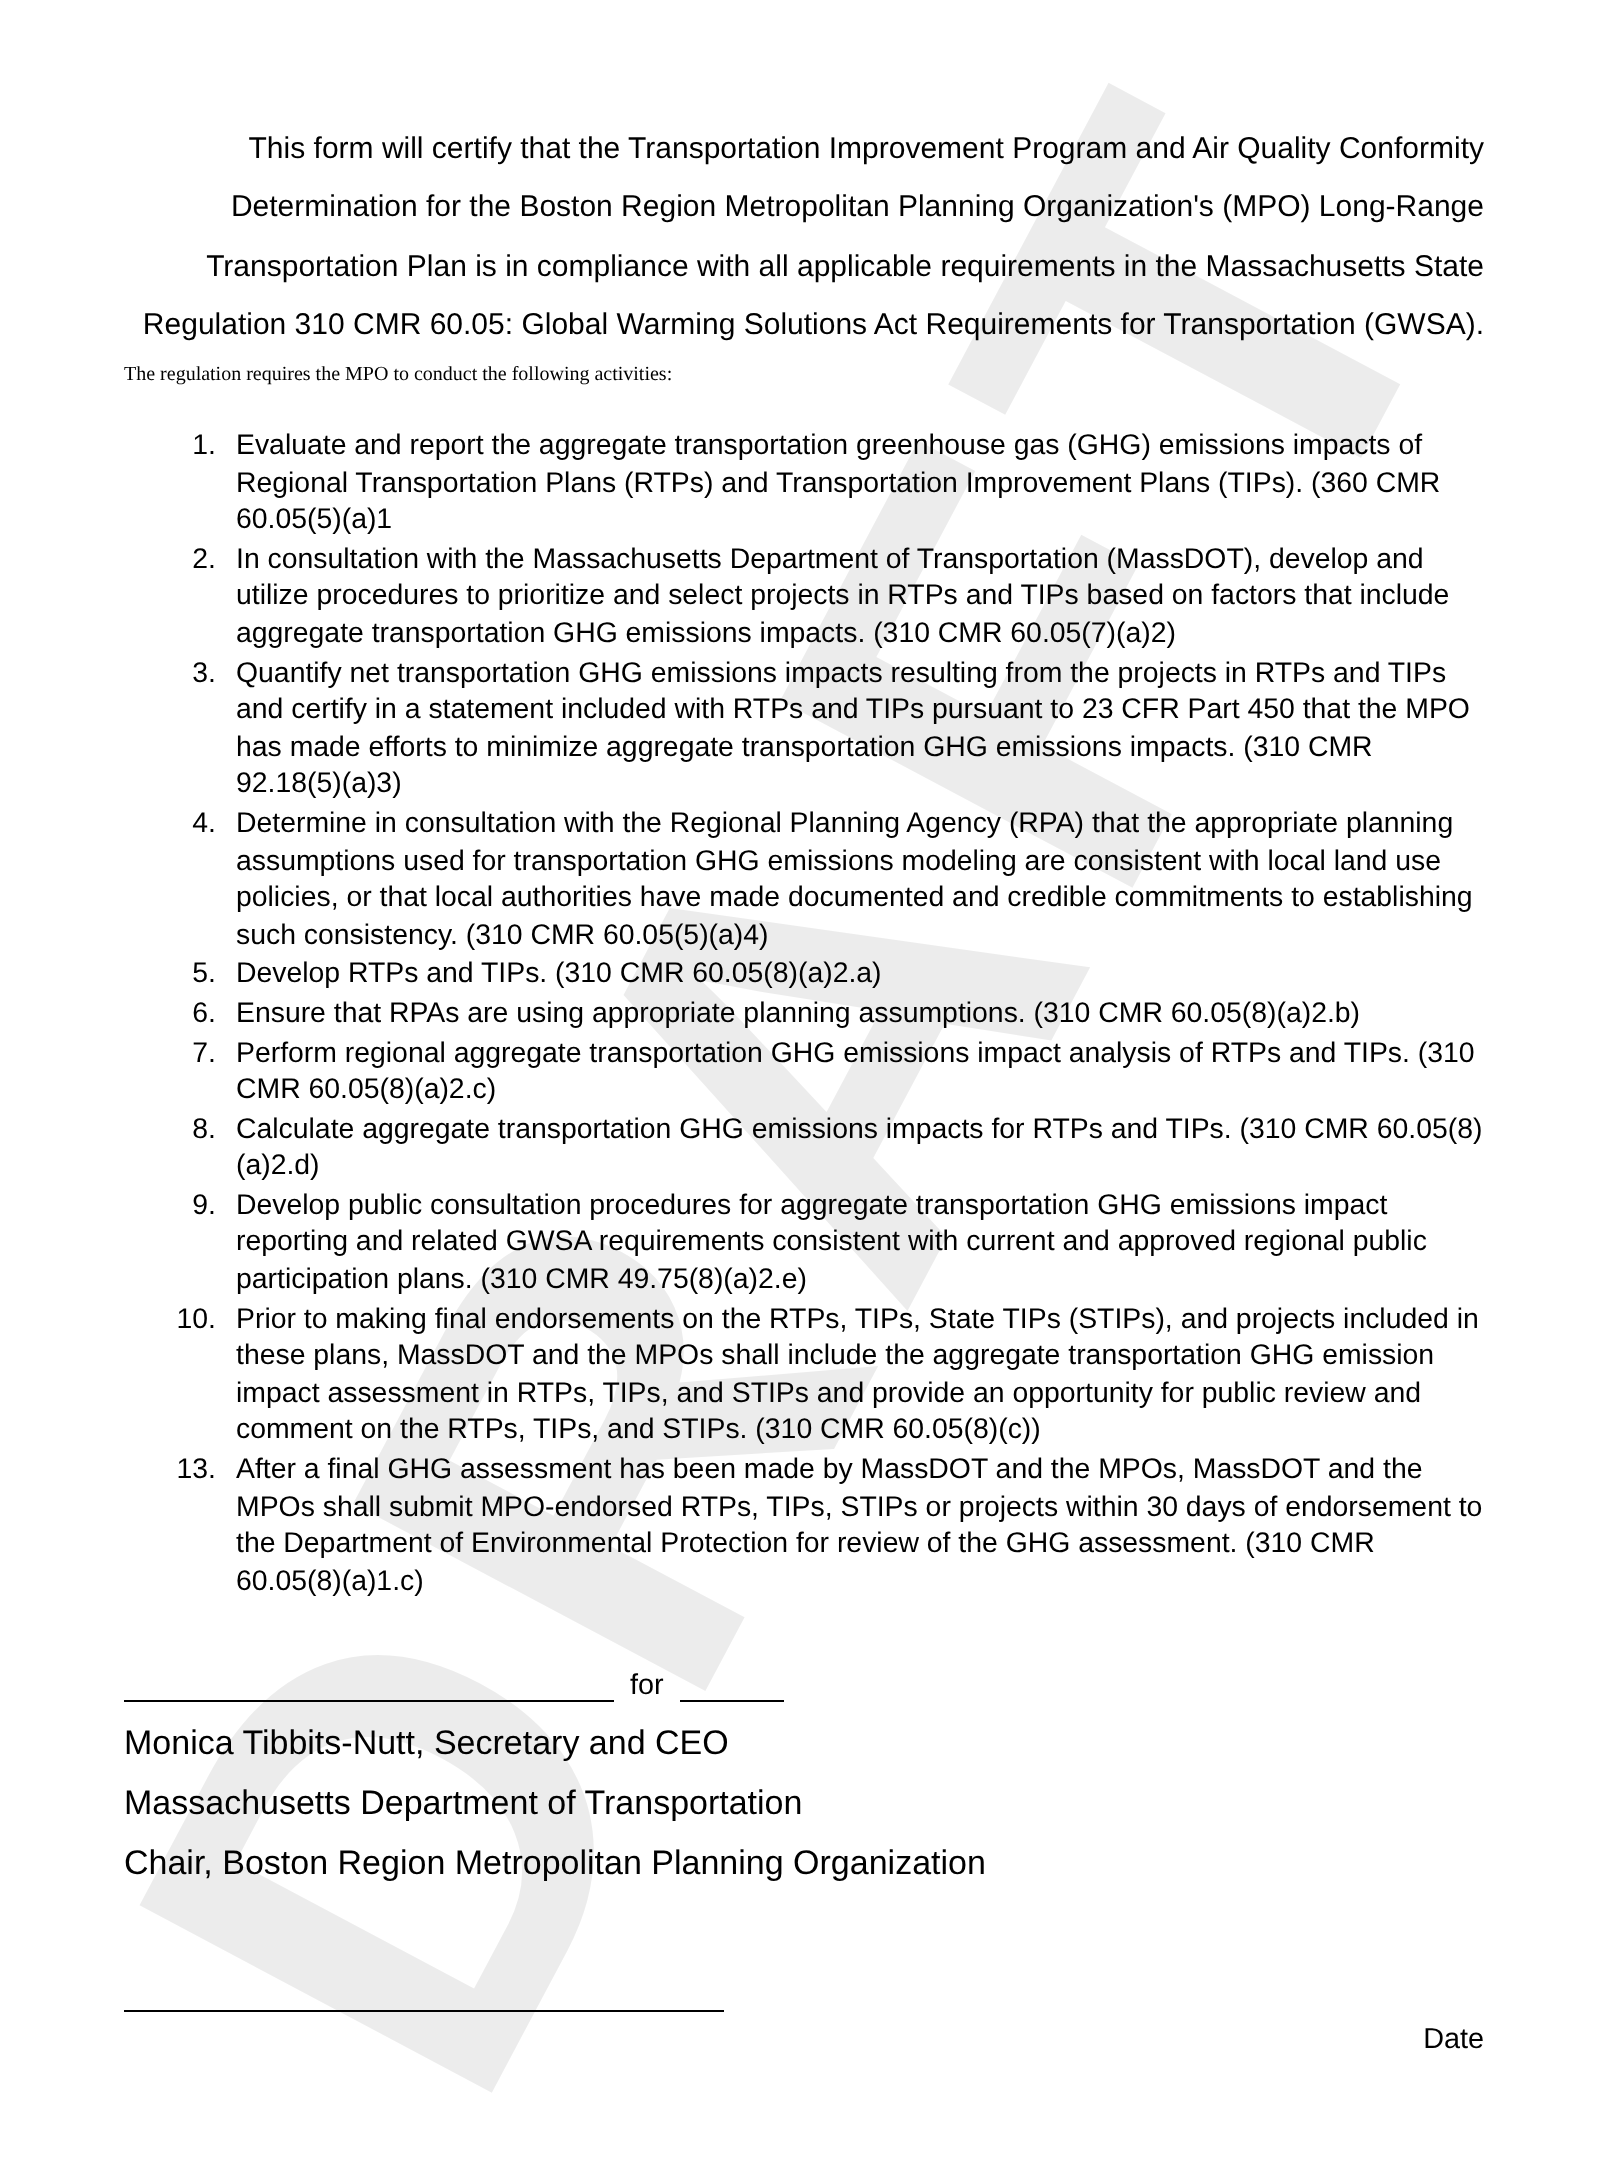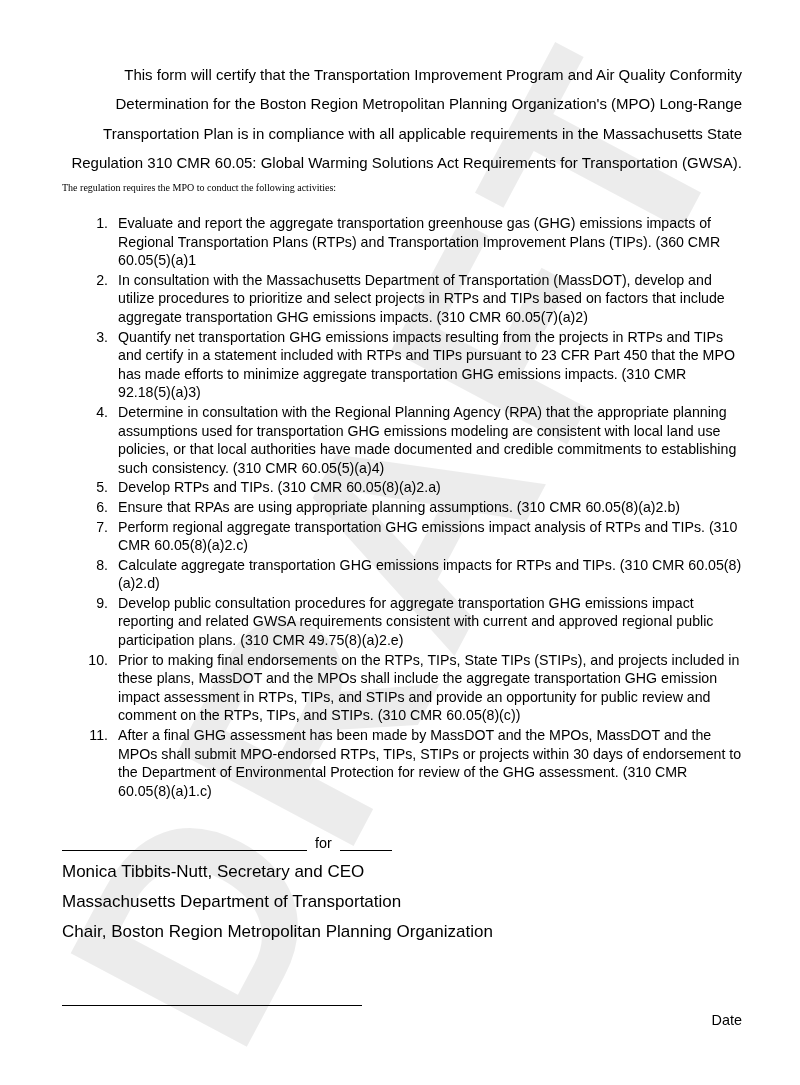--- a/index.html
+++ b/index.html
@@ -150,21 +150,21 @@
       <li><span class="num">1.</span><span>Evaluate and report the aggregate transportation greenhouse gas (GHG) emissions impacts of Regional Transportation Plans (RTPs) and Transportation Improvement Plans (TIPs). (360 CMR 60.05(5)(a)1</span></li>
       <li><span class="num">2.</span><span>In consultation with the Massachusetts Department of Transportation (MassDOT), develop and utilize procedures to prioritize and select projects in RTPs and TIPs based on factors that include aggregate transportation GHG emissions impacts. (310 CMR 60.05(7)(a)2)</span></li>
       <li><span class="num">3.</span><span>Quantify net transportation GHG emissions impacts resulting from the projects in RTPs and TIPs and certify in a statement included with RTPs and TIPs pursuant to 23 CFR Part 450 that the MPO has made efforts to minimize aggregate transportation GHG emissions impacts. (310 CMR 92.18(5)(a)3)</span></li>
       <li><span class="num">4.</span><span>Determine in consultation with the Regional Planning Agency (RPA) that the appropriate planning assumptions used for transportation GHG emissions modeling are consistent with local land use policies, or that local authorities have made documented and credible commitments to establishing such consistency. (310 CMR 60.05(5)(a)4)</span></li>
       <li><span class="num">5.</span><span>Develop RTPs and TIPs. (310 CMR 60.05(8)(a)2.a)</span></li>
       <li><span class="num">6.</span><span>Ensure that RPAs are using appropriate planning assumptions. (310 CMR 60.05(8)(a)2.b)</span></li>
       <li><span class="num">7.</span><span>Perform regional aggregate transportation GHG emissions impact analysis of RTPs and TIPs. (310 CMR 60.05(8)(a)2.c)</span></li>
       <li><span class="num">8.</span><span>Calculate aggregate transportation GHG emissions impacts for RTPs and TIPs. (310 CMR 60.05(8)(a)2.d)</span></li>
       <li><span class="num">9.</span><span>Develop public consultation procedures for aggregate transportation GHG emissions impact reporting and related GWSA requirements consistent with current and approved regional public participation plans. (310 CMR 49.75(8)(a)2.e)</span></li>
       <li><span class="num">10.</span><span>Prior to making final endorsements on the RTPs, TIPs, State TIPs (STIPs), and projects included in these plans, MassDOT and the MPOs shall include the aggregate transportation GHG emission impact assessment in RTPs, TIPs, and STIPs and provide an opportunity for public review and comment on the RTPs, TIPs, and STIPs. (310 CMR 60.05(8)(c))</span></li>
-      <li><span class="num">11.</span><span>After a final GHG assessment has been made by MassDOT and the MPOs, MassDOT and the MPOs shall submit MPO-endorsed RTPs, TIPs, STIPs or projects within 30 days of endorsement to the Department of Environmental Protection for review of the GHG assessment. (310 CMR 60.05(8)(a)1.c)</span></li>
+      <li><span class="num">13.</span><span>After a final GHG assessment has been made by MassDOT and the MPOs, MassDOT and the MPOs shall submit MPO-endorsed RTPs, TIPs, STIPs or projects within 30 days of endorsement to the Department of Environmental Protection for review of the GHG assessment. (310 CMR 60.05(8)(a)1.c)</span></li>
     </ol>
 
     <div class="sig-block">
       <div class="sig-line-row">
         <div class="sig-rule"></div>
         <div class="sig-for">for</div>
         <div class="sig-rule-short"></div>
       </div>
       <div class="sig-name-line">Monica Tibbits-Nutt, Secretary and CEO</div>
       <div class="sig-name-line">Massachusetts Department of Transportation</div>

